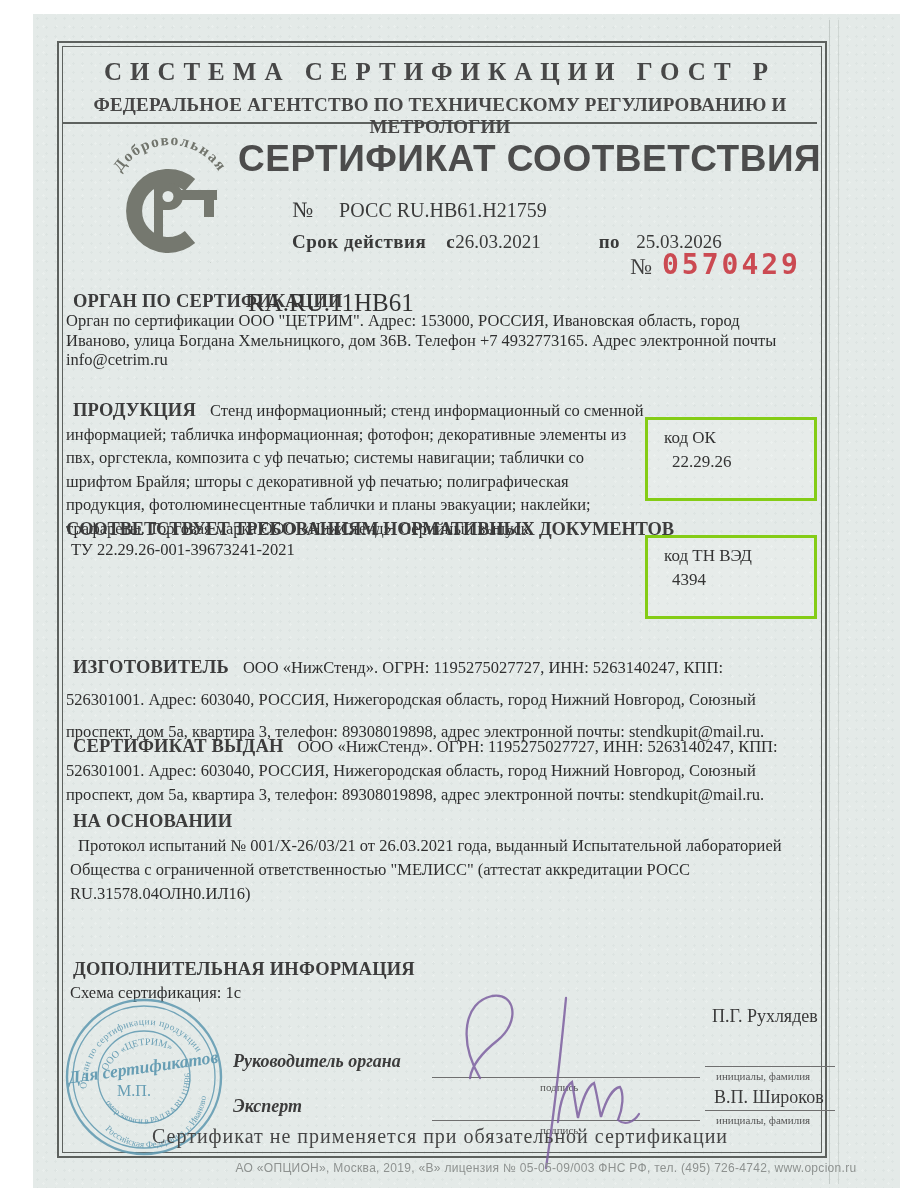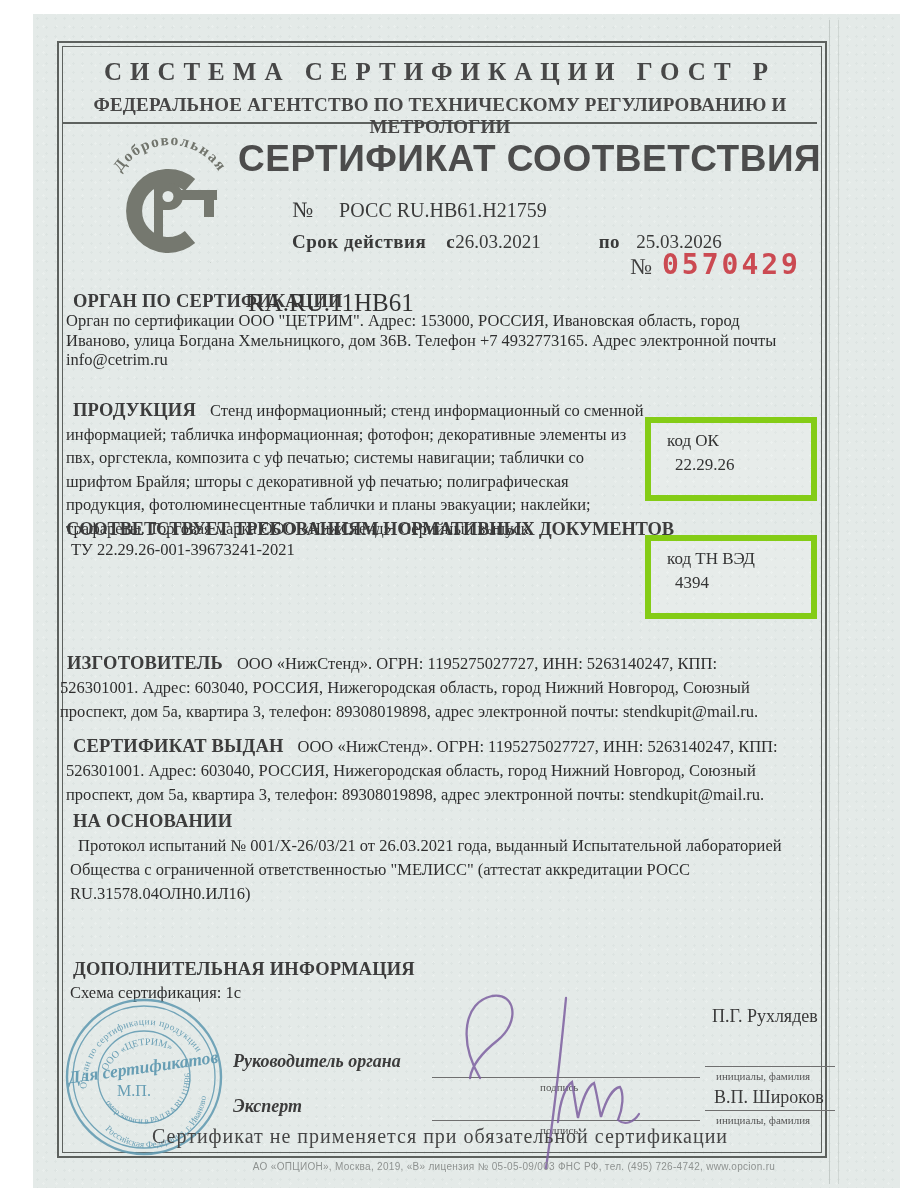--- a/index.html
+++ b/index.html
@@ -58,42 +58,42 @@
   }
   .sec-label{font-size:18.5px;font-weight:bold;color:#3c3c3c;letter-spacing:0.2px;}
   .body-text{font-size:16.5px;color:#2e2e2e;}
   .para{position:absolute;line-height:23.5px;}
   .para .sec-label{margin-right:14px;}
   .organ-label{position:absolute;left:73px;top:291px;}
   .organ-code{position:absolute;left:248px;top:289px;font-size:25px;color:#333;}
   .organ-text{position:absolute;left:66px;top:311px;width:730px;font-size:16.5px;line-height:19.5px;}
   .code-box{
     position:absolute;left:645px;width:172px;height:84px;
-    border:6px solid #84cc16;background:rgba(255,255,255,0.12);
+    border:3px solid #84cc16;background:rgba(255,255,255,0.12);
     padding:8px 0 0 16px;box-sizing:border-box;
     font-size:17px;color:#333;
   }
   .code-box .code-val{display:block;margin-top:4px;margin-left:8px;}
   .comply-label{position:absolute;left:66px;top:519px;letter-spacing:-0.2px;}
   .comply-text{position:absolute;left:71px;top:540px;font-size:16.5px;}
   .basis-label{position:absolute;left:73px;top:811px;}
   .basis-text{position:absolute;left:70px;top:834px;width:738px;font-size:16.5px;line-height:24px;text-indent:8px;}
   .addinfo-label{position:absolute;left:73px;top:959px;}
   .addinfo-text{position:absolute;left:70px;top:983px;font-size:16.5px;}
   .sig-label{position:absolute;font-size:18px;font-weight:bold;color:#3c3c3c;font-style:italic;}
   .sig-line{position:absolute;height:0;border-bottom:1.2px solid #6f6f6f;}
   .sig-caption{position:absolute;font-size:11px;color:#555;}
   .sig-name{position:absolute;font-size:18px;color:#3a3a3a;white-space:nowrap;}
   .bottom-note{
     position:absolute;left:63px;top:1125px;width:754px;text-align:center;
     font-size:20px;letter-spacing:1px;color:#454545;
   }
   .print-info{
-    position:absolute;left:164px;top:1161px;width:700px;text-align:center;
-    font-family:"Liberation Sans", sans-serif;font-size:10px;color:#8e9290;letter-spacing:0.3px;
+    position:absolute;left:196px;top:1161px;width:700px;text-align:center;
+    font-family:"Liberation Sans", sans-serif;font-size:12px;color:#8e9290;letter-spacing:0.3px;
   }
   svg text{font-family:"Liberation Serif", serif;}
   .stamp-svg{position:absolute;left:58px;top:993px;}
   .logo-svg{position:absolute;left:80px;top:133px;}
   .ink-svg{position:absolute;left:380px;top:980px;}
 </style>
 </head>
 <body>
 
 <div class="paper"></div>
@@ -157,21 +157,21 @@
   <span class="code-val">22.29.26</span>
 </div>
 
 <div class="sec-label comply-label">СООТВЕТСТВУЕТ ТРЕБОВАНИЯМ НОРМАТИВНЫХ ДОКУМЕНТОВ</div>
 <div class="comply-text">ТУ 22.29.26-001-39673241-2021</div>
 <div class="code-box" style="top:535px;">
   <span>код ТН ВЭД</span>
   <span class="code-val">4394</span>
 </div>
 
-<div class="para" style="left:60px;top:651px;width:737px;line-height:24px;">
+<div class="para" style="left:66px;top:651px;width:737px;line-height:32px;">
   <span class="sec-label" style="margin-left:7px;">ИЗГОТОВИТЕЛЬ</span><span class="body-text">ООО «НижСтенд». ОГРН: 1195275027727, ИНН: 5263140247, КПП: 526301001. Адрес: 603040, РОССИЯ, Нижегородская область, город Нижний Новгород, Союзный проспект, дом 5а, квартира 3, телефон: 89308019898, адрес электронной почты: stendkupit@mail.ru.</span>
 </div>
 
 <div class="para" style="left:66px;top:734px;width:740px;line-height:24px;">
   <span class="sec-label" style="margin-left:7px;">СЕРТИФИКАТ ВЫДАН</span><span class="body-text">ООО «НижСтенд». ОГРН: 1195275027727, ИНН: 5263140247, КПП: 526301001. Адрес: 603040, РОССИЯ, Нижегородская область, город Нижний Новгород, Союзный проспект, дом 5а, квартира 3, телефон: 89308019898, адрес электронной почты: stendkupit@mail.ru.</span>
 </div>
 
 <div class="sec-label basis-label">НА ОСНОВАНИИ</div>
 <div class="basis-text">Протокол испытаний № 001/Х-26/03/21 от 26.03.2021 года, выданный Испытательной лабораторией Общества с ограниченной ответственностью "МЕЛИСС" (аттестат аккредитации РОСС RU.31578.04ОЛН0.ИЛ16)</div>
 

